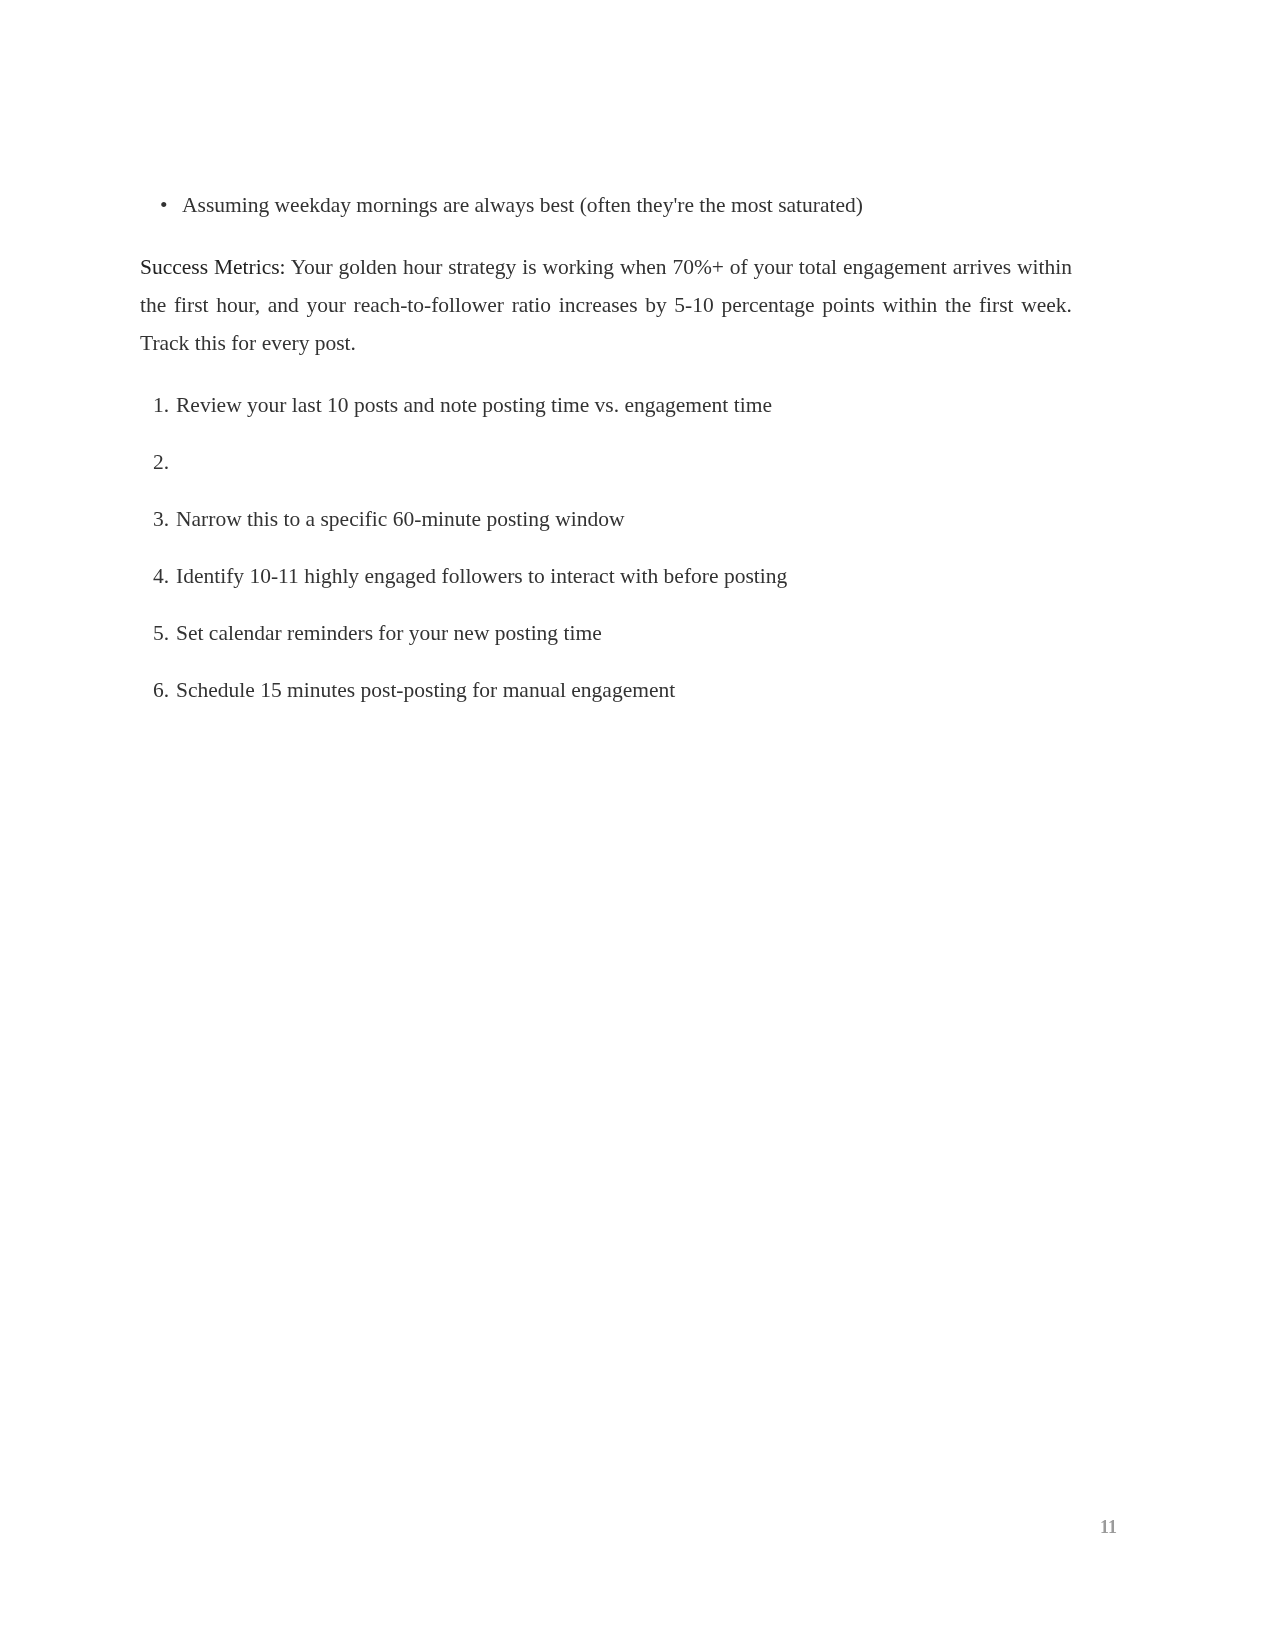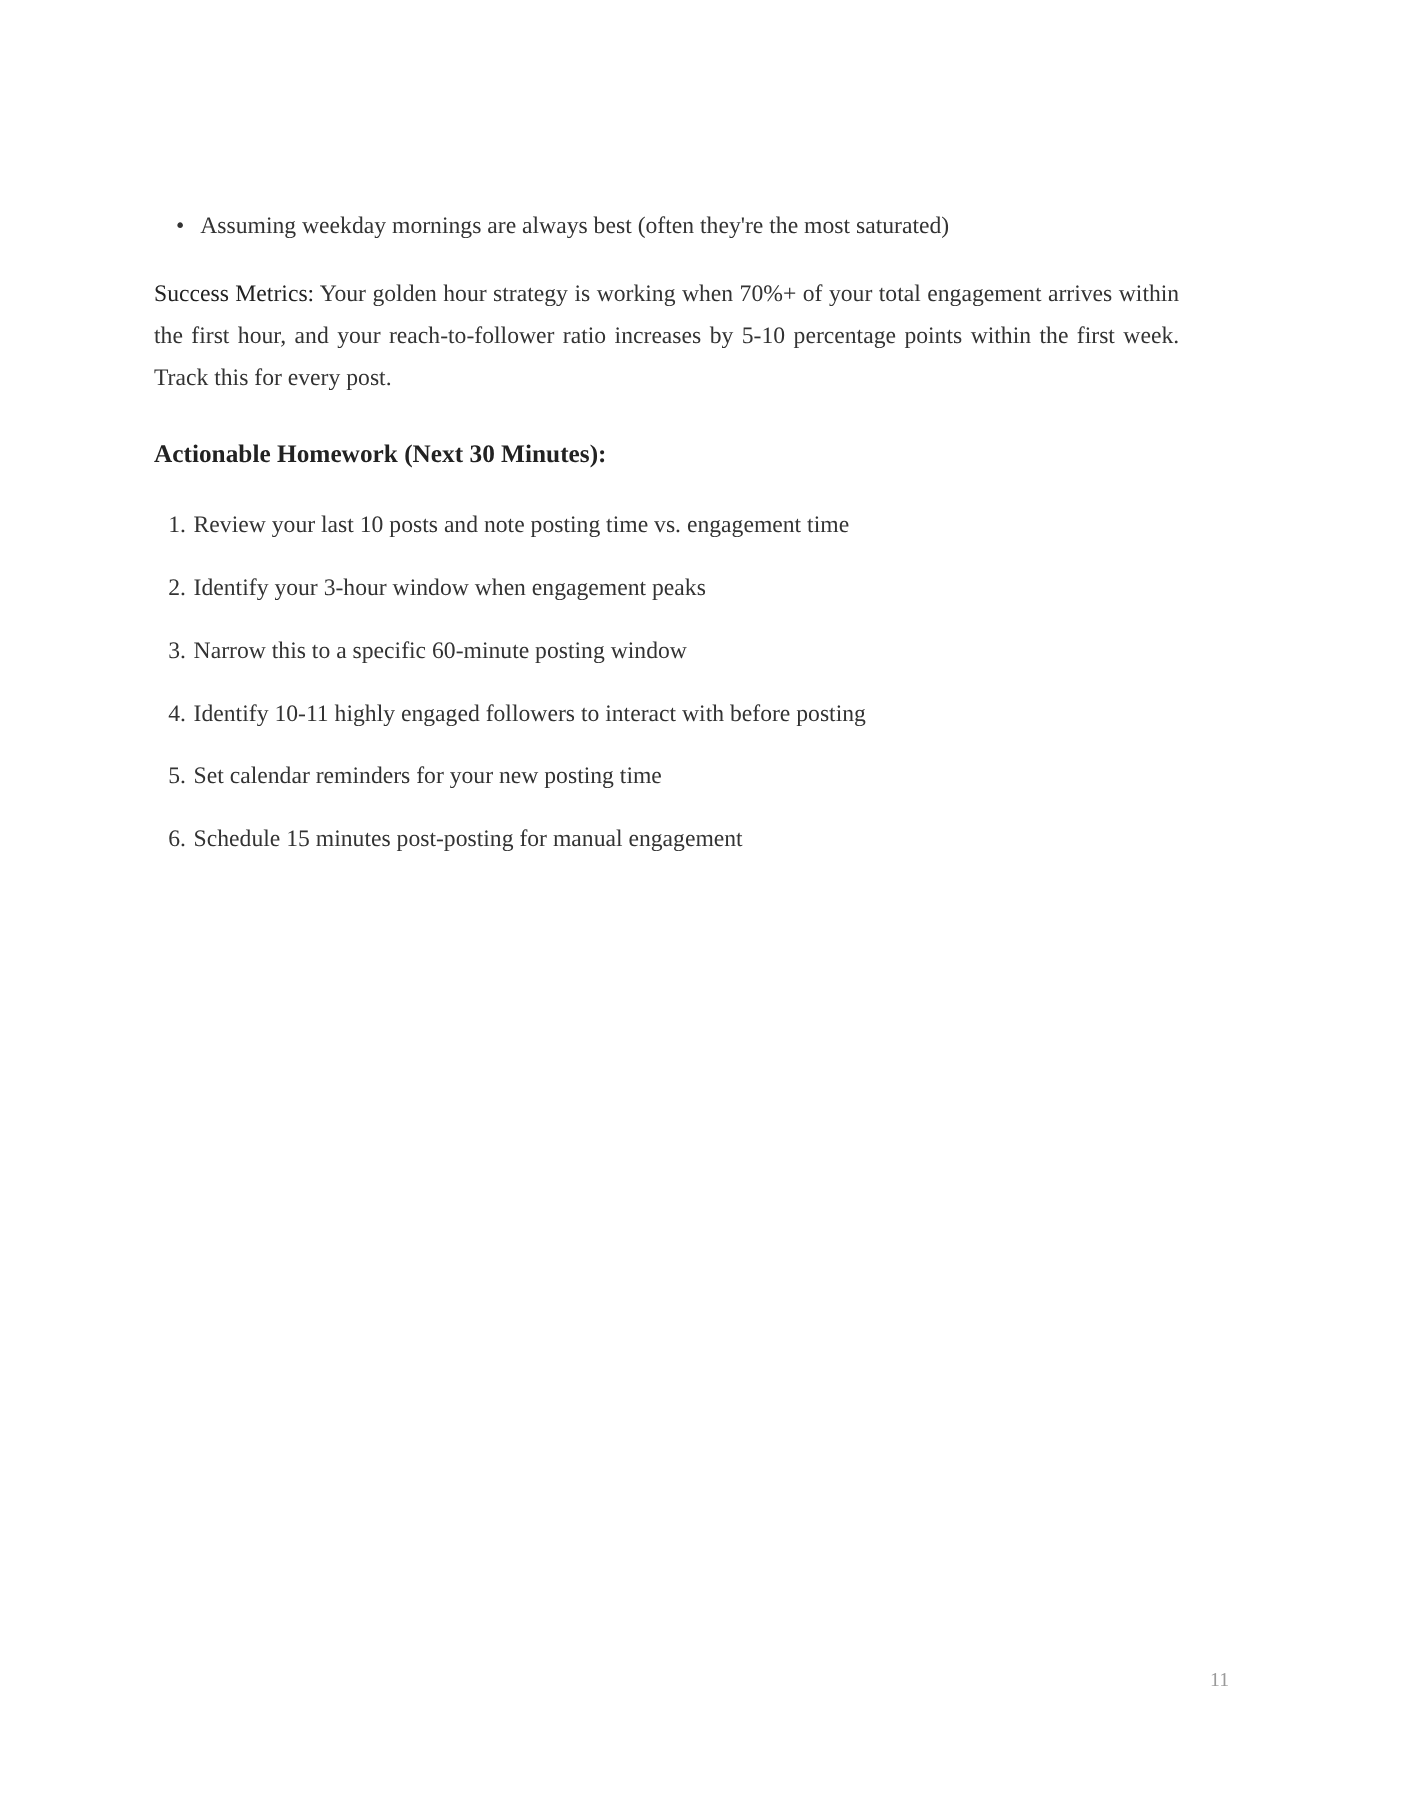--- a/index.html
+++ b/index.html
@@ -64,45 +64,44 @@
     text-align: right;
     padding-right: 7px;
   }
   .page-number {
     position: absolute;
     top: 1516px;
     left: 1100px;
     font-size: 18px;
     color: #9a9a9a;
     line-height: 22px;
+    font-weight: bold;
   }
 </style>
 </head>
 <body>
 
 <div class="page">
   <div class="content">
 
     <div class="bullet-item">
       <span class="bullet-glyph">•</span>
       <span>Assuming weekday mornings are always best (often they're the most saturated)</span>
     </div>
 
     <p class="para"><span class="lead">Success Metrics:</span><span> Your golden hour strategy is working when 70%+ of your total engagement arrives within the first hour, and your reach-to-follower ratio increases by 5-10 percentage points within the first week. Track this for every post.</span></p>
 
-    <h2 class="section-heading">Actionable Homework (Next 30 Minutes):</h2>
 
     <ol class="homework">
       <li>
         <span class="num">1.</span>
         <span>Review your last 10 posts and note posting time vs. engagement time</span>
       </li>
       <li>
         <span class="num">2.</span>
-        <span>Identify your 3-hour window when engagement peaks</span>
       </li>
       <li>
         <span class="num">3.</span>
         <span>Narrow this to a specific 60-minute posting window</span>
       </li>
       <li>
         <span class="num">4.</span>
         <span>Identify 10-11 highly engaged followers to interact with before posting</span>
       </li>
       <li>

